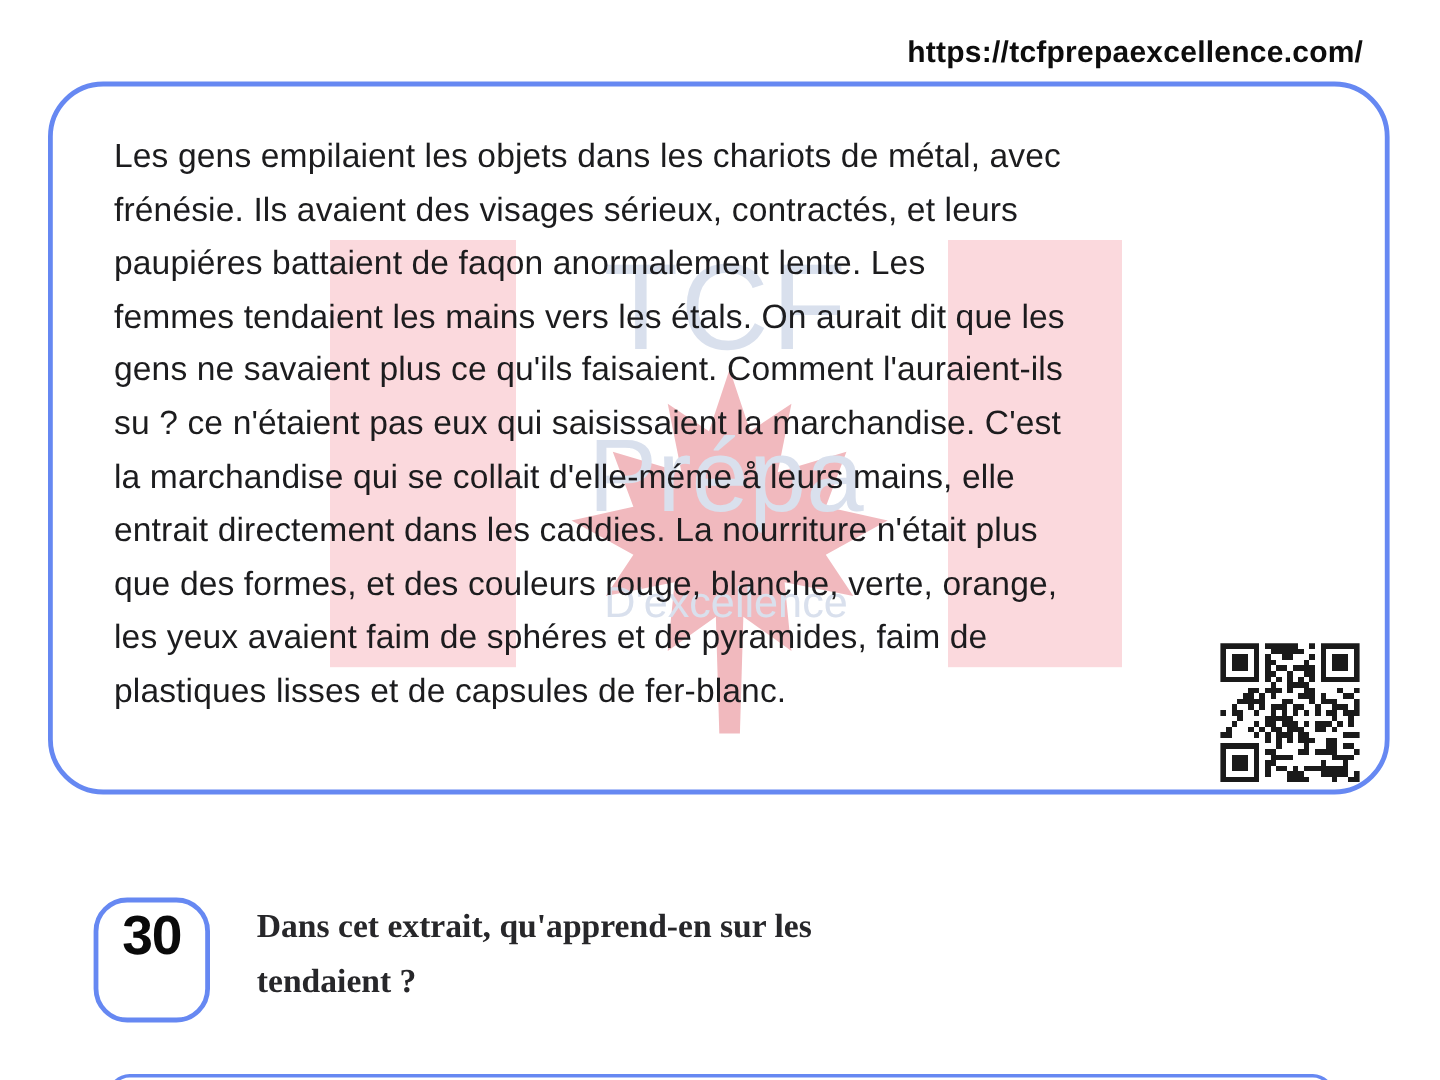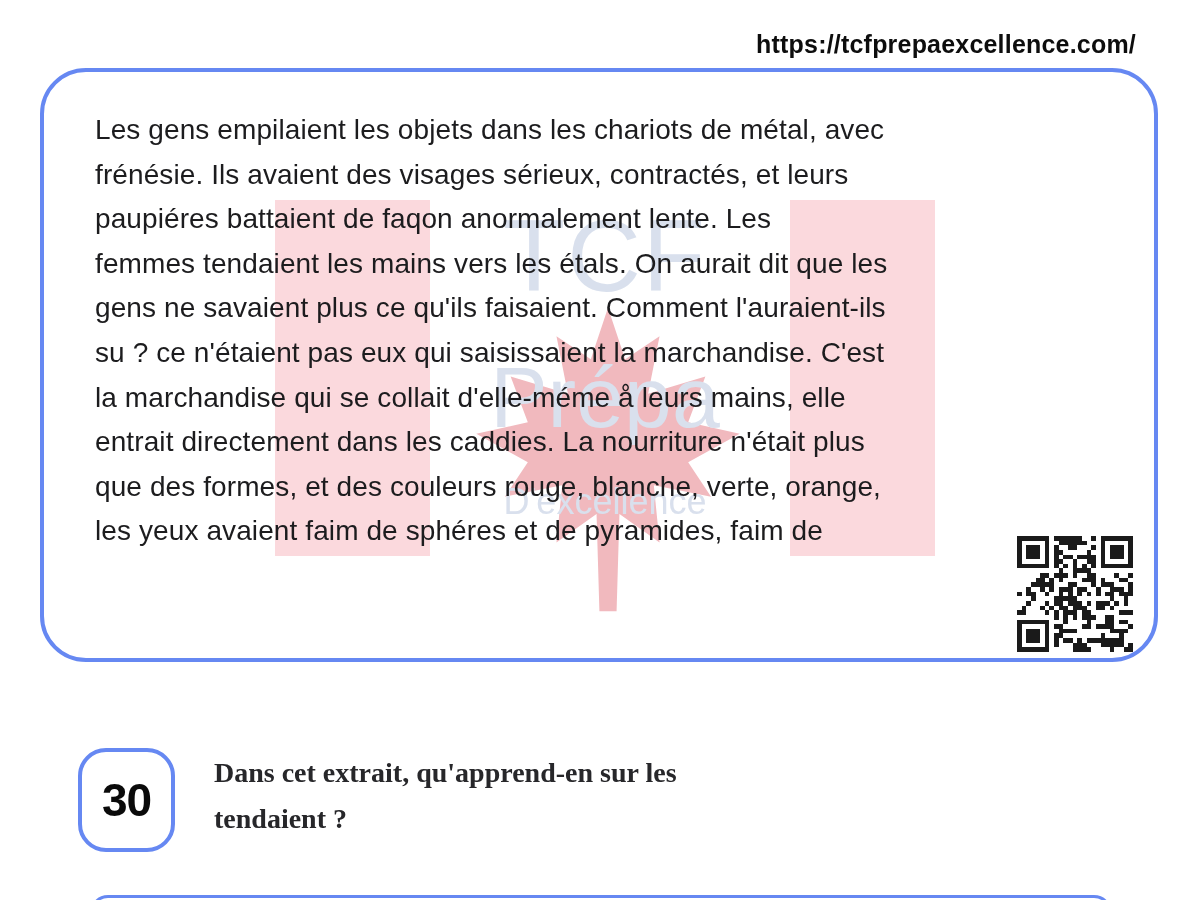--- a/index.html
+++ b/index.html
@@ -38,21 +38,21 @@
   .passage-line{font-size:28px;line-height:44.6px;color:var(--passage-black);
     white-space:nowrap;letter-spacing:.1px;}
 
   
   .qr{position:absolute;left:973px;top:464px;width:116px;height:116px;z-index:4;background:#fff;}
   .qr svg{width:100%;height:100%;display:block;}
 
   
   .q-badge{position:absolute;left:78px;top:748px;width:97px;height:104px;
     border:4px solid var(--accent-blue);border-radius:28px;background:#fff;
-    display:flex;align-items:center;justify-content:center;}
+    display:flex;justify-content:center;}
   .q-number{font-size:46px;font-weight:bold;color:#0a0a0a;letter-spacing:-1px;}
   .question-text{position:absolute;left:214px;top:750px;z-index:3;}
   .question-line{font-family:"Liberation Serif",serif;font-weight:600;font-size:28px;
     line-height:46px;color:var(--question-black);white-space:nowrap;}
 
   
   .next-section-border{position:absolute;left:90px;top:895px;width:1022px;height:30px;
     border:3px solid var(--accent-blue);border-bottom:none;border-radius:18px 18px 0 0;
     background:transparent;}
 </style>
@@ -79,20 +79,21 @@
         <div class="passage-line">Les gens empilaient les objets dans les chariots de métal, avec</div>
         <div class="passage-line">frénésie. Ils avaient des visages sérieux, contractés, et leurs</div>
         <div class="passage-line">paupiéres battaient de faqon anormalement lente. Les</div>
         <div class="passage-line">femmes tendaient les mains vers les étals. On aurait dit que les</div>
         <div class="passage-line">gens ne savaient plus ce qu'ils faisaient. Comment l'auraient-ils</div>
         <div class="passage-line">su ? ce n'étaient pas eux qui saisissaient la marchandise. C'est</div>
         <div class="passage-line">la marchandise qui se collait d'elle-méme å leurs mains, elle</div>
         <div class="passage-line">entrait directement dans les caddies. La nourriture n'était plus</div>
         <div class="passage-line">que des formes, et des couleurs rouge, blanche, verte, orange,</div>
         <div class="passage-line">les yeux avaient faim de sphéres et de pyramides, faim de</div>
+        <div class="passage-line">plastiques lisses et de capsules de fer-blanc.</div>
       </div>
 
     <div class="qr">
       <svg viewBox="0 0 25 25" shape-rendering="crispEdges">
           <rect x="0" y="0" width="1" height="1" fill="#1a1a1a"></rect>
           <rect x="1" y="0" width="1" height="1" fill="#1a1a1a"></rect>
           <rect x="2" y="0" width="1" height="1" fill="#1a1a1a"></rect>
           <rect x="3" y="0" width="1" height="1" fill="#1a1a1a"></rect>
           <rect x="4" y="0" width="1" height="1" fill="#1a1a1a"></rect>
           <rect x="5" y="0" width="1" height="1" fill="#1a1a1a"></rect>

